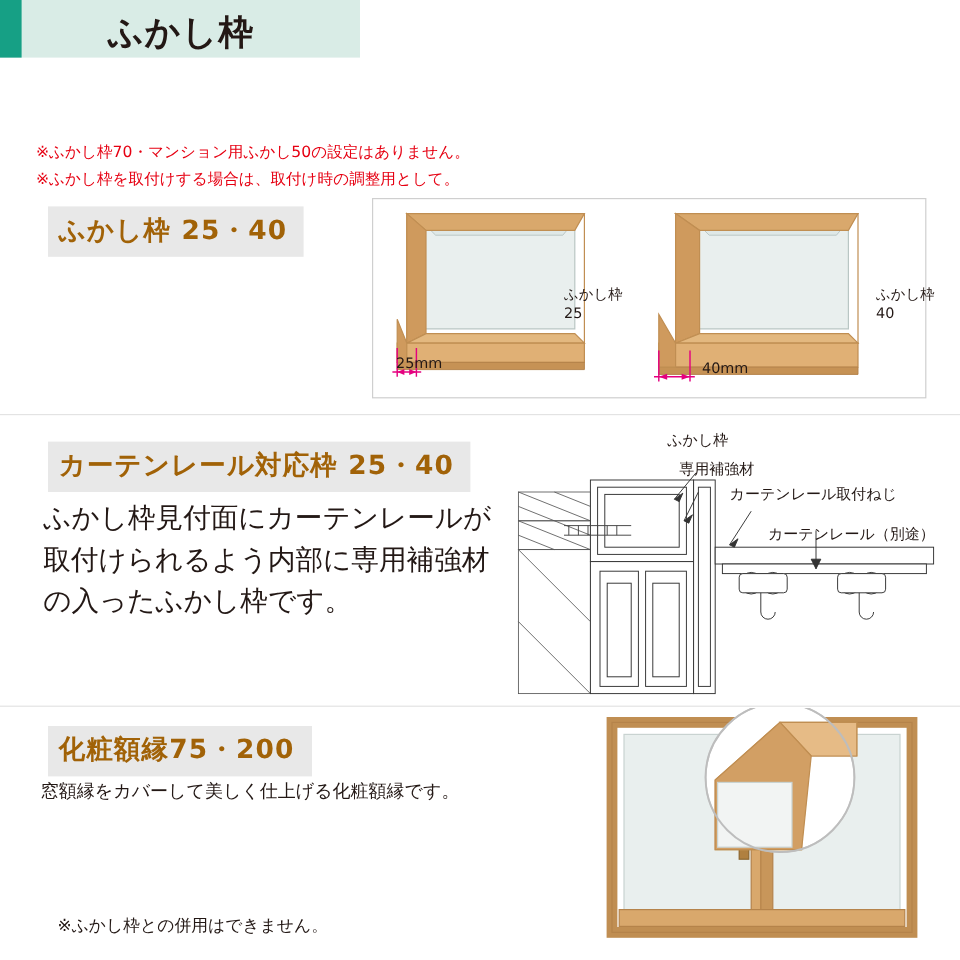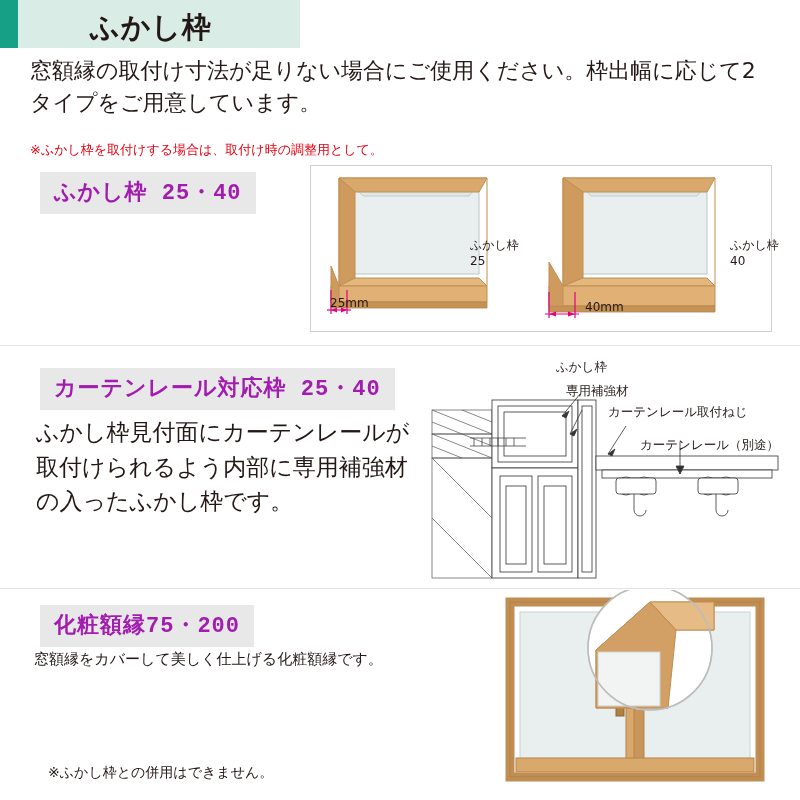--- a/index.html
+++ b/index.html
@@ -35,25 +35,24 @@
     font-size:13px;color:#e60012;line-height:1.5;
   }
   .note-red.n1{top:118px;}
   .note-red.n2{top:140px;}
 
   
   .chip{
     position:absolute;
     background:#e8e8e8;
     font-size:22px;font-weight:bold;
-    padding:5px 14px 7px 14px;
+    padding:5px 14px 7px 9px;
     letter-spacing:1px;
-    color:#a21caf;
+    color:#a16207;
     white-space:nowrap;
-    font-family:Liberation Mono, monospace;
   }
 
   
   .s1-chip{left:40px;top:172px;}
   .s1-box{
     position:absolute;left:310px;top:165px;width:460px;height:165px;
     border:1px solid #cfcfcf;background:#fff;
   }
   .label-small{
     position:absolute;font-size:12px;color:#231815;line-height:1.3;text-align:left;
@@ -100,21 +99,21 @@
 </head>
 <body>
 
 <div class="page">
 
   <div class="title-bar">
     <div class="title-accent"></div>
   </div>
   <div class="title-text">ふかし枠</div>
 
-  <div class="lead">窓額縁の取付け寸法が足りない場合にご使用ください。枠出幅に応じて2タイプをご用意しています。</div>
+  <div class="note-red n1">※ふかし枠70・マンション用ふかし50の設定はありません。</div>
   <div class="note-red n2">※ふかし枠を取付けする場合は、取付け時の調整用として。</div>
 
   <div class="chip s1-chip">ふかし枠 25・40</div>
 
   <div class="s1-box">
     <svg width="458" height="163" viewBox="0 0 458 163">
 
       <g>
 
         <polygon points="40,18 168,18 168,108 40,108" fill="#e9efee" stroke="#b9c6c4" stroke-width="1"></polygon>

